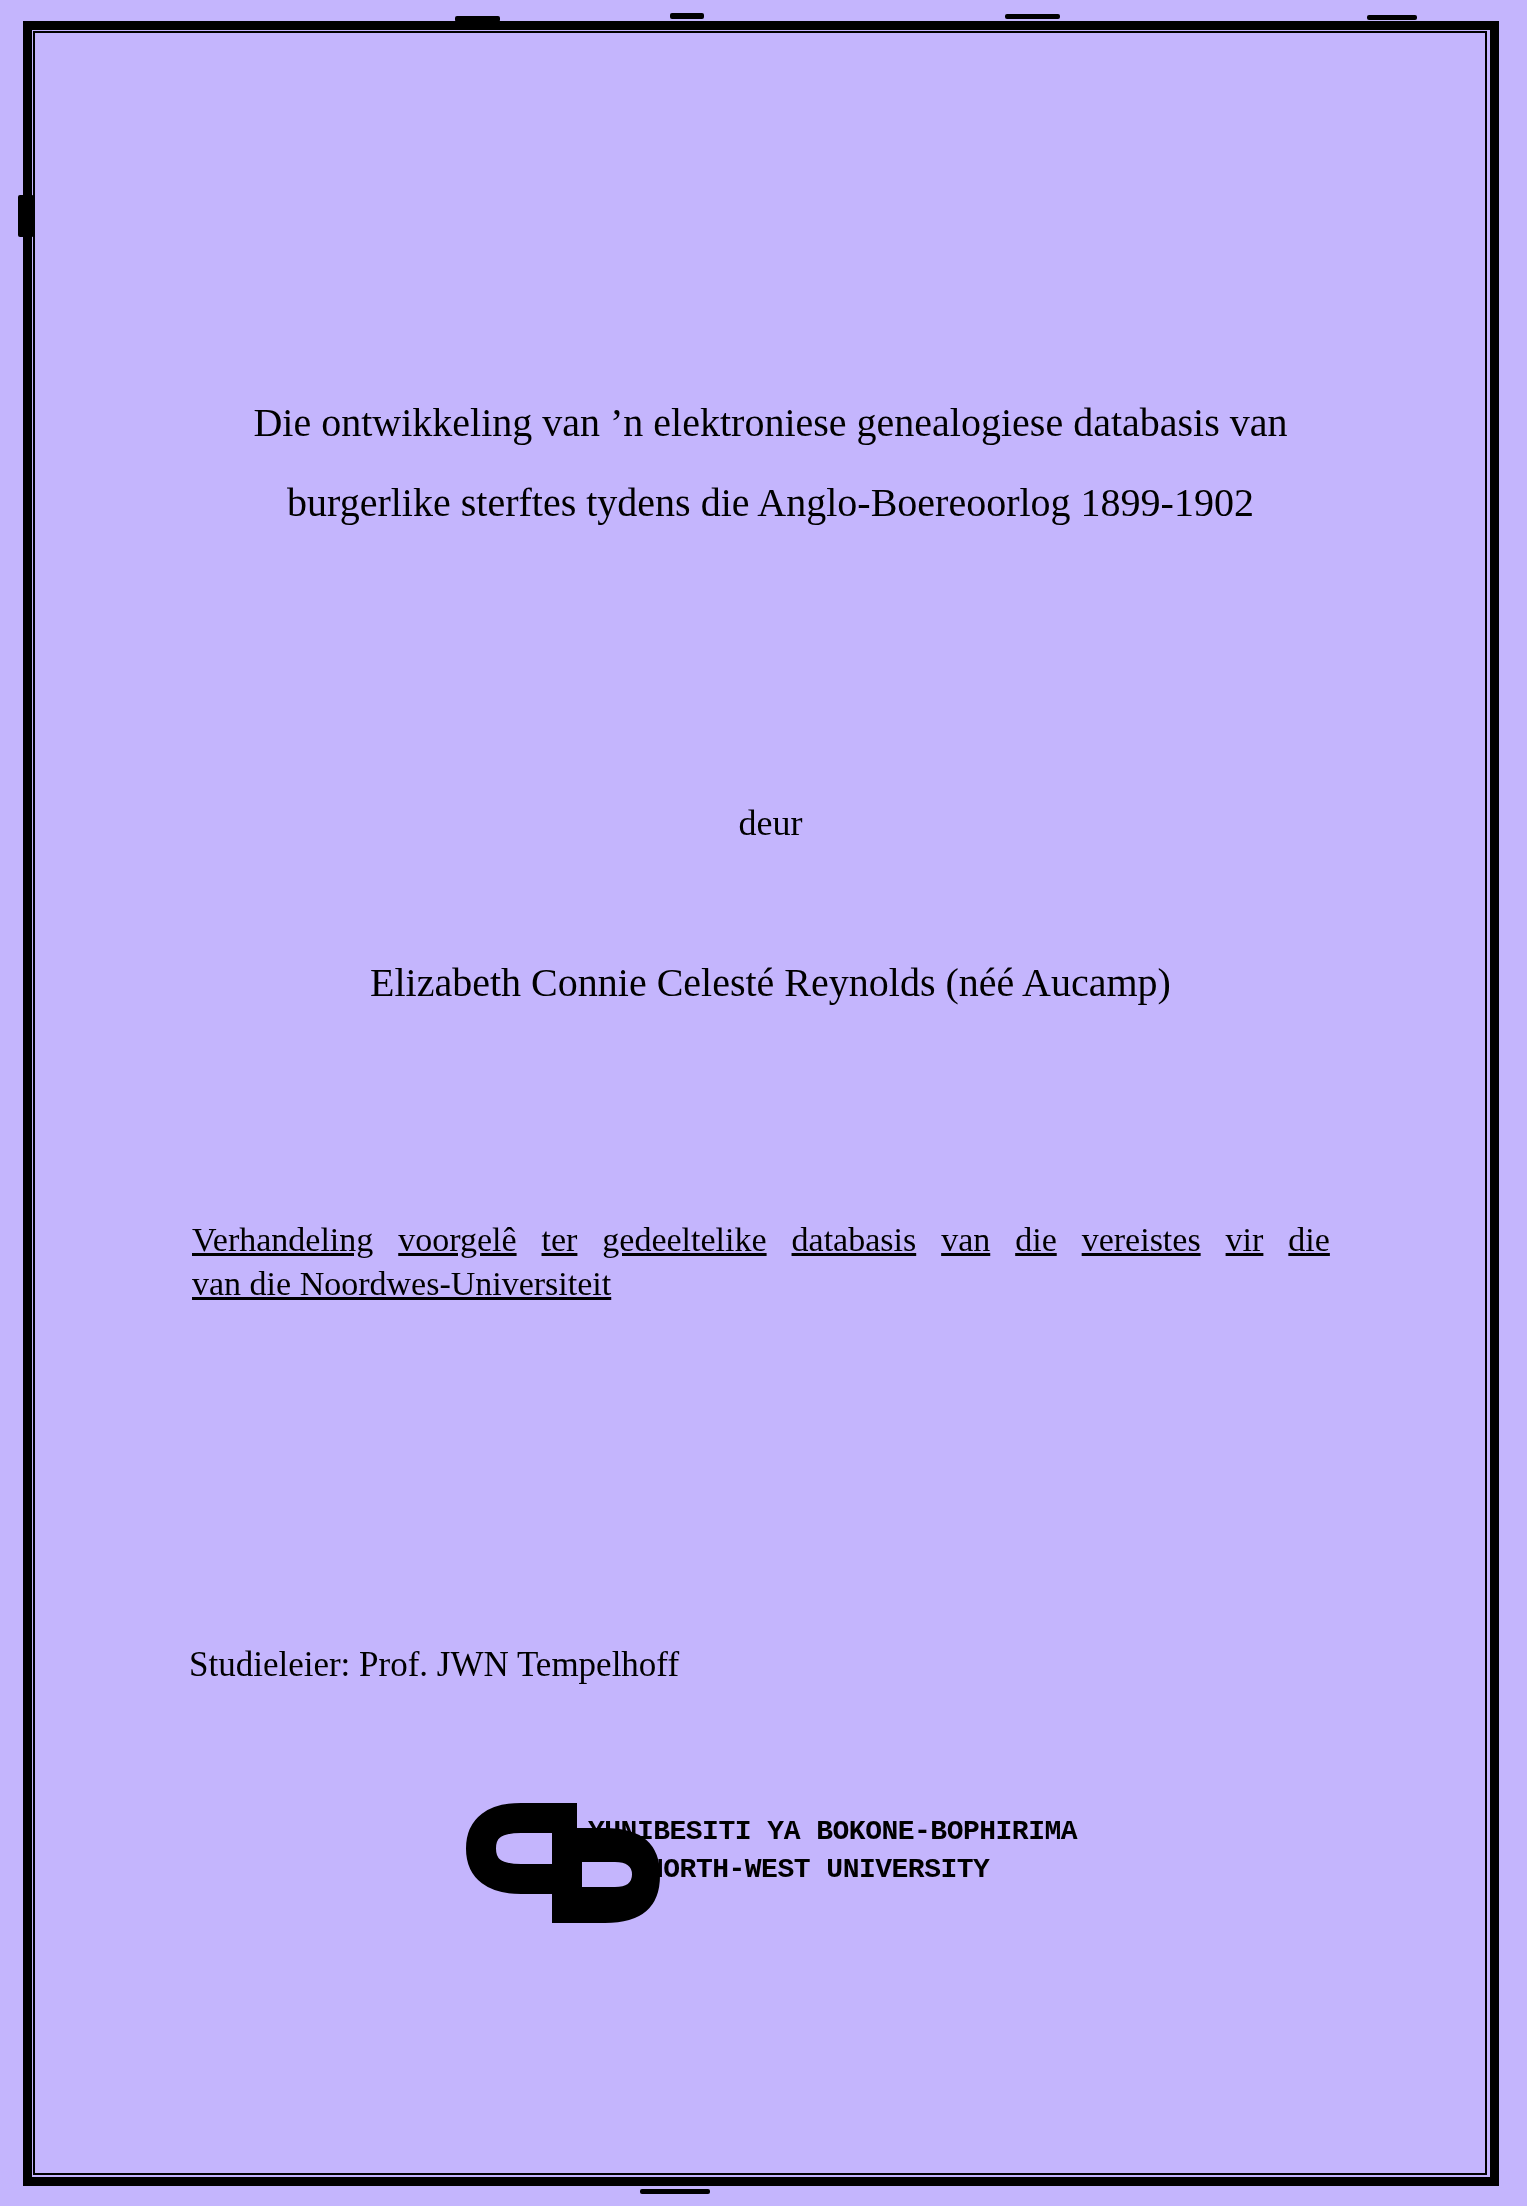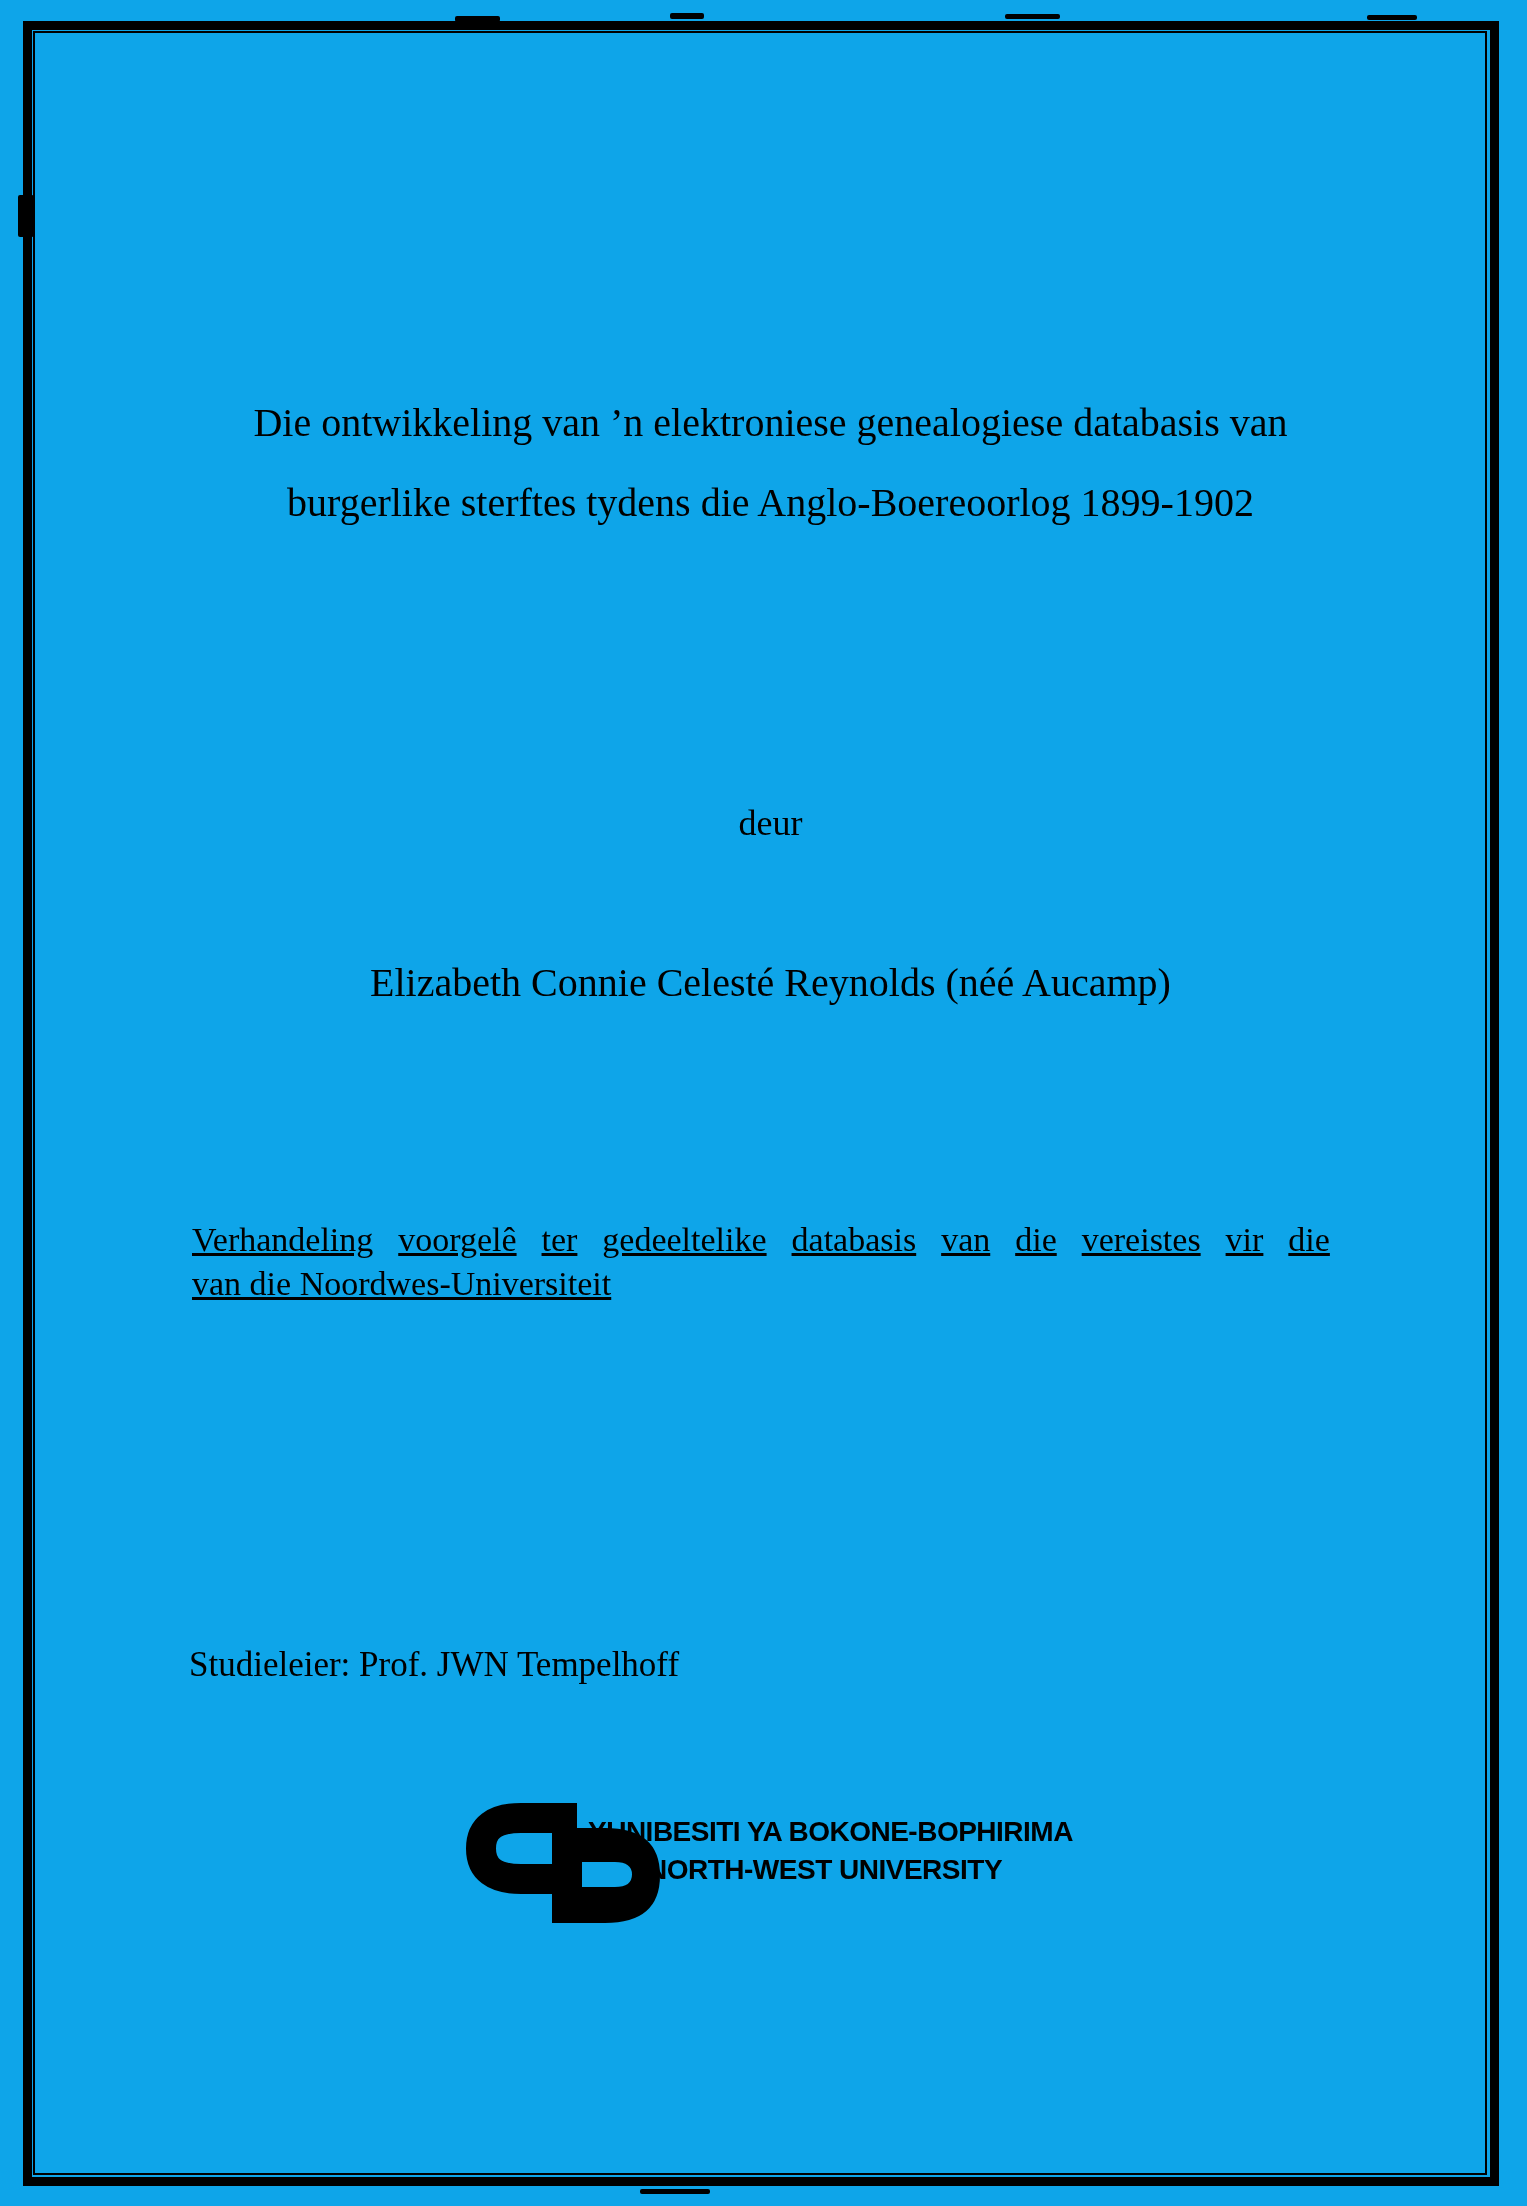--- a/index.html
+++ b/index.html
@@ -4,21 +4,21 @@
 <style>
   html, body {
     margin: 0;
     padding: 0;
     background: #ffffff;
   }
   .page {
     position: relative;
     width: 1527px;
     height: 2206px;
-    background: #0ea5e9;
+    background: #c4b5fd;
     color: #000000;
     font-family: "Liberation Serif", "DejaVu Serif", serif;
     overflow: hidden;
   }
   
   .frame-outer {
     position: absolute;
     left: 23px; top: 21px;
     width: 1476px; height: 2165px;
     border: 9px solid #000;
@@ -103,21 +103,21 @@
     height: 140px;
   }
   .logo-mark {
     position: absolute;
     left: 0; top: 0;
   }
   .logo-text {
     position: absolute;
     left: 123px;   
     top: 14px;     
-    font-family: Liberation Sans, sans-serif;
+    font-family: Liberation Mono, monospace;
     font-weight: bold;
     font-size: 28px;
     line-height: 38px;
     letter-spacing: -0.5px;
     white-space: nowrap;
   }
   .logo-text .indent { margin-left: 59px; }
 </style>
 </head>
 <body>

